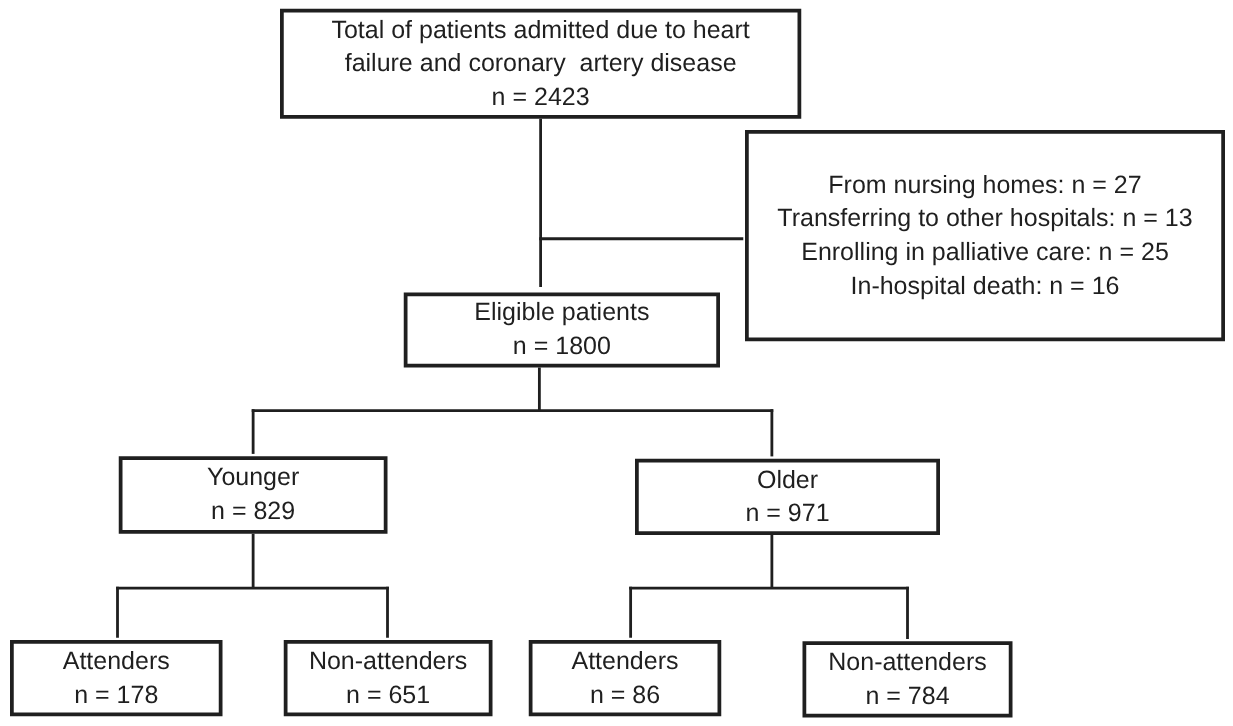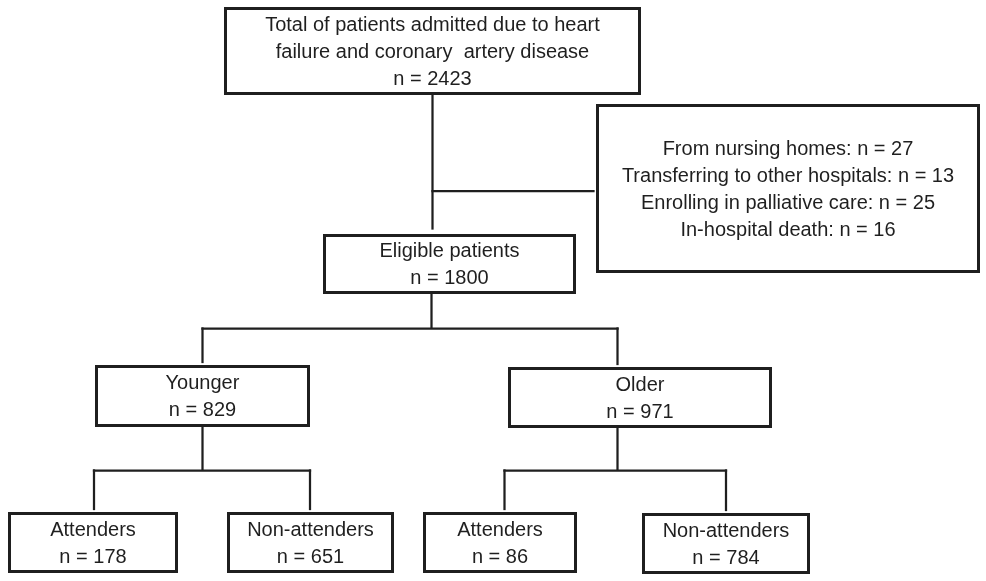--- a/index.html
+++ b/index.html
@@ -77,21 +77,21 @@
   <div class="box" style="left:323px; top:220px; width:253px; height:60px;margin-top:14px;">
     <div class="line">Eligible patients</div>
     <div class="line">n = 1800</div>
   </div>
 
   <div class="box" style="left:95px; top:365px; width:215px; height:62px;">
     <div class="line">Younger</div>
     <div class="line">n = 829</div>
   </div>
 
-  <div class="box" style="left:508px; top:367px; width:264px; height:61px;">
+  <div class="box" style="left:508px; top:367px; width:244px; height:61px;">
     <div class="line">Older</div>
     <div class="line">n = 971</div>
   </div>
 
   <div class="box" style="left:8px; top:512px; width:170px; height:61px;">
     <div class="line">Attenders</div>
     <div class="line">n = 178</div>
   </div>
 
   <div class="box" style="left:227px; top:512px; width:167px; height:61px;">

